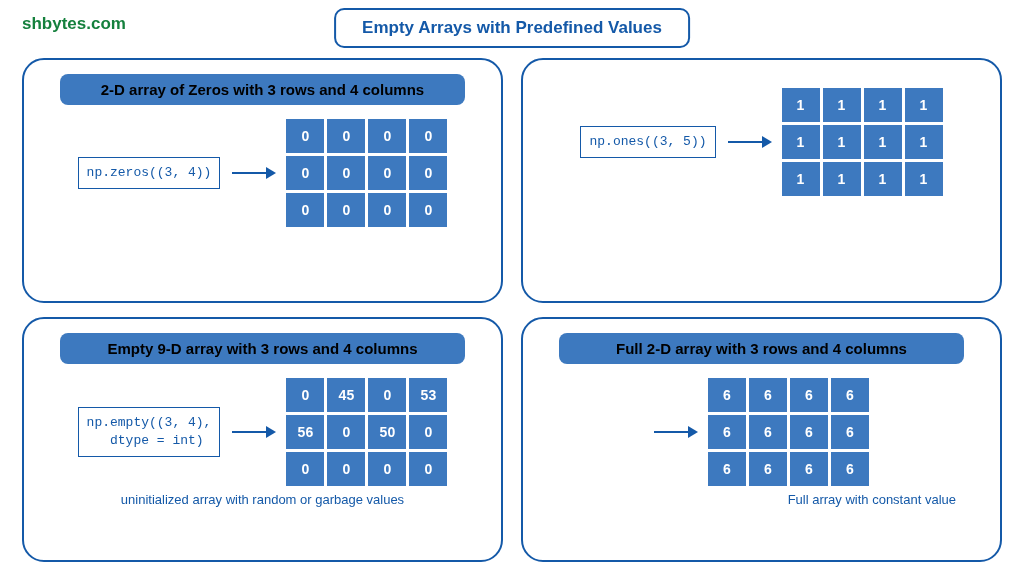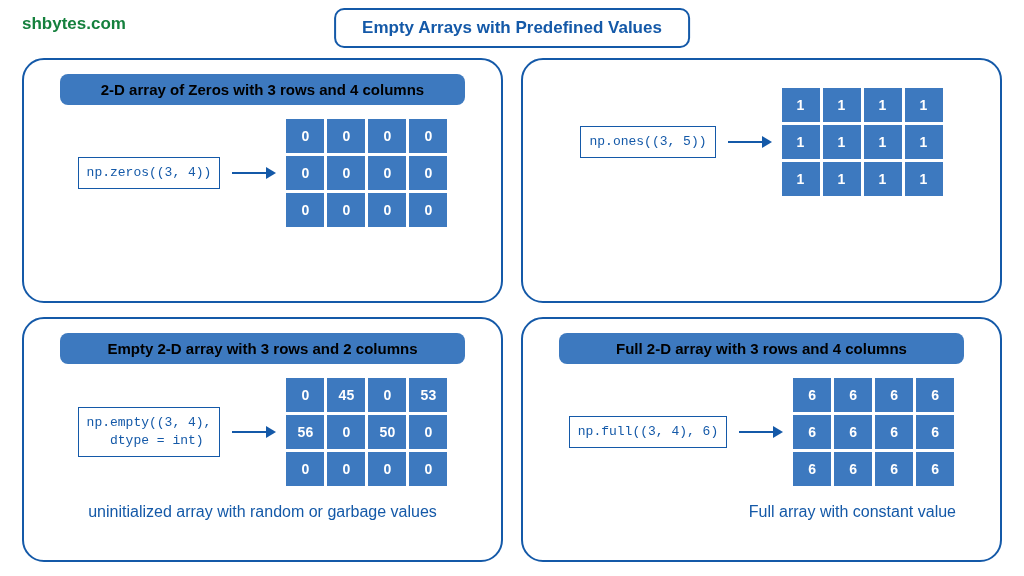--- a/index.html
+++ b/index.html
@@ -108,23 +108,23 @@
     background: #3d79bf;
     color: #fff;
     font-weight: bold;
     font-size: 14px;
     display: flex;
     align-items: center;
     justify-content: center;
   }
   .caption {
     color: #1459a8;
-    font-size: 16px;
+    font-size: 13px;
     text-align: center;
-    margin-top: 16px;
+    margin-top: 6px;
     line-height: 1.25;
   }
   .caption.right {
     align-self: flex-end;
     margin-right: 26px;
   }
 </style>
 </head>
 <body>
 
@@ -170,21 +170,21 @@
           <div class="cell">1</div>
           <div class="cell">1</div>
           <div class="cell">1</div>
           <div class="cell">1</div>
           <div class="cell">1</div>
         </div>
     </div>
   </div>
 
   <div class="panel">
-    <div class="panel-title">Empty 2-D array with 3 rows and 2 columns</div>
+    <div class="panel-title">Empty 9-D array with 3 rows and 4 columns</div>
     <div class="panel-body">
       <div class="code-box">np.empty((3, 4),
   dtype = int)</div>
       <div class="arrow"></div>
       <div class="matrix">
           <div class="cell">0</div>
           <div class="cell">45</div>
           <div class="cell">0</div>
           <div class="cell">53</div>
           <div class="cell">56</div>
@@ -197,21 +197,20 @@
           <div class="cell">0</div>
         </div>
     </div>
     <div class="caption">uninitialized array with random
 or garbage values</div>
   </div>
 
   <div class="panel">
     <div class="panel-title">Full 2-D array with 3 rows and 4 columns</div>
     <div class="panel-body">
-      <div class="code-box">np.full((3, 4), 6)</div>
       <div class="arrow"></div>
       <div class="matrix">
           <div class="cell">6</div>
           <div class="cell">6</div>
           <div class="cell">6</div>
           <div class="cell">6</div>
           <div class="cell">6</div>
           <div class="cell">6</div>
           <div class="cell">6</div>
           <div class="cell">6</div>

